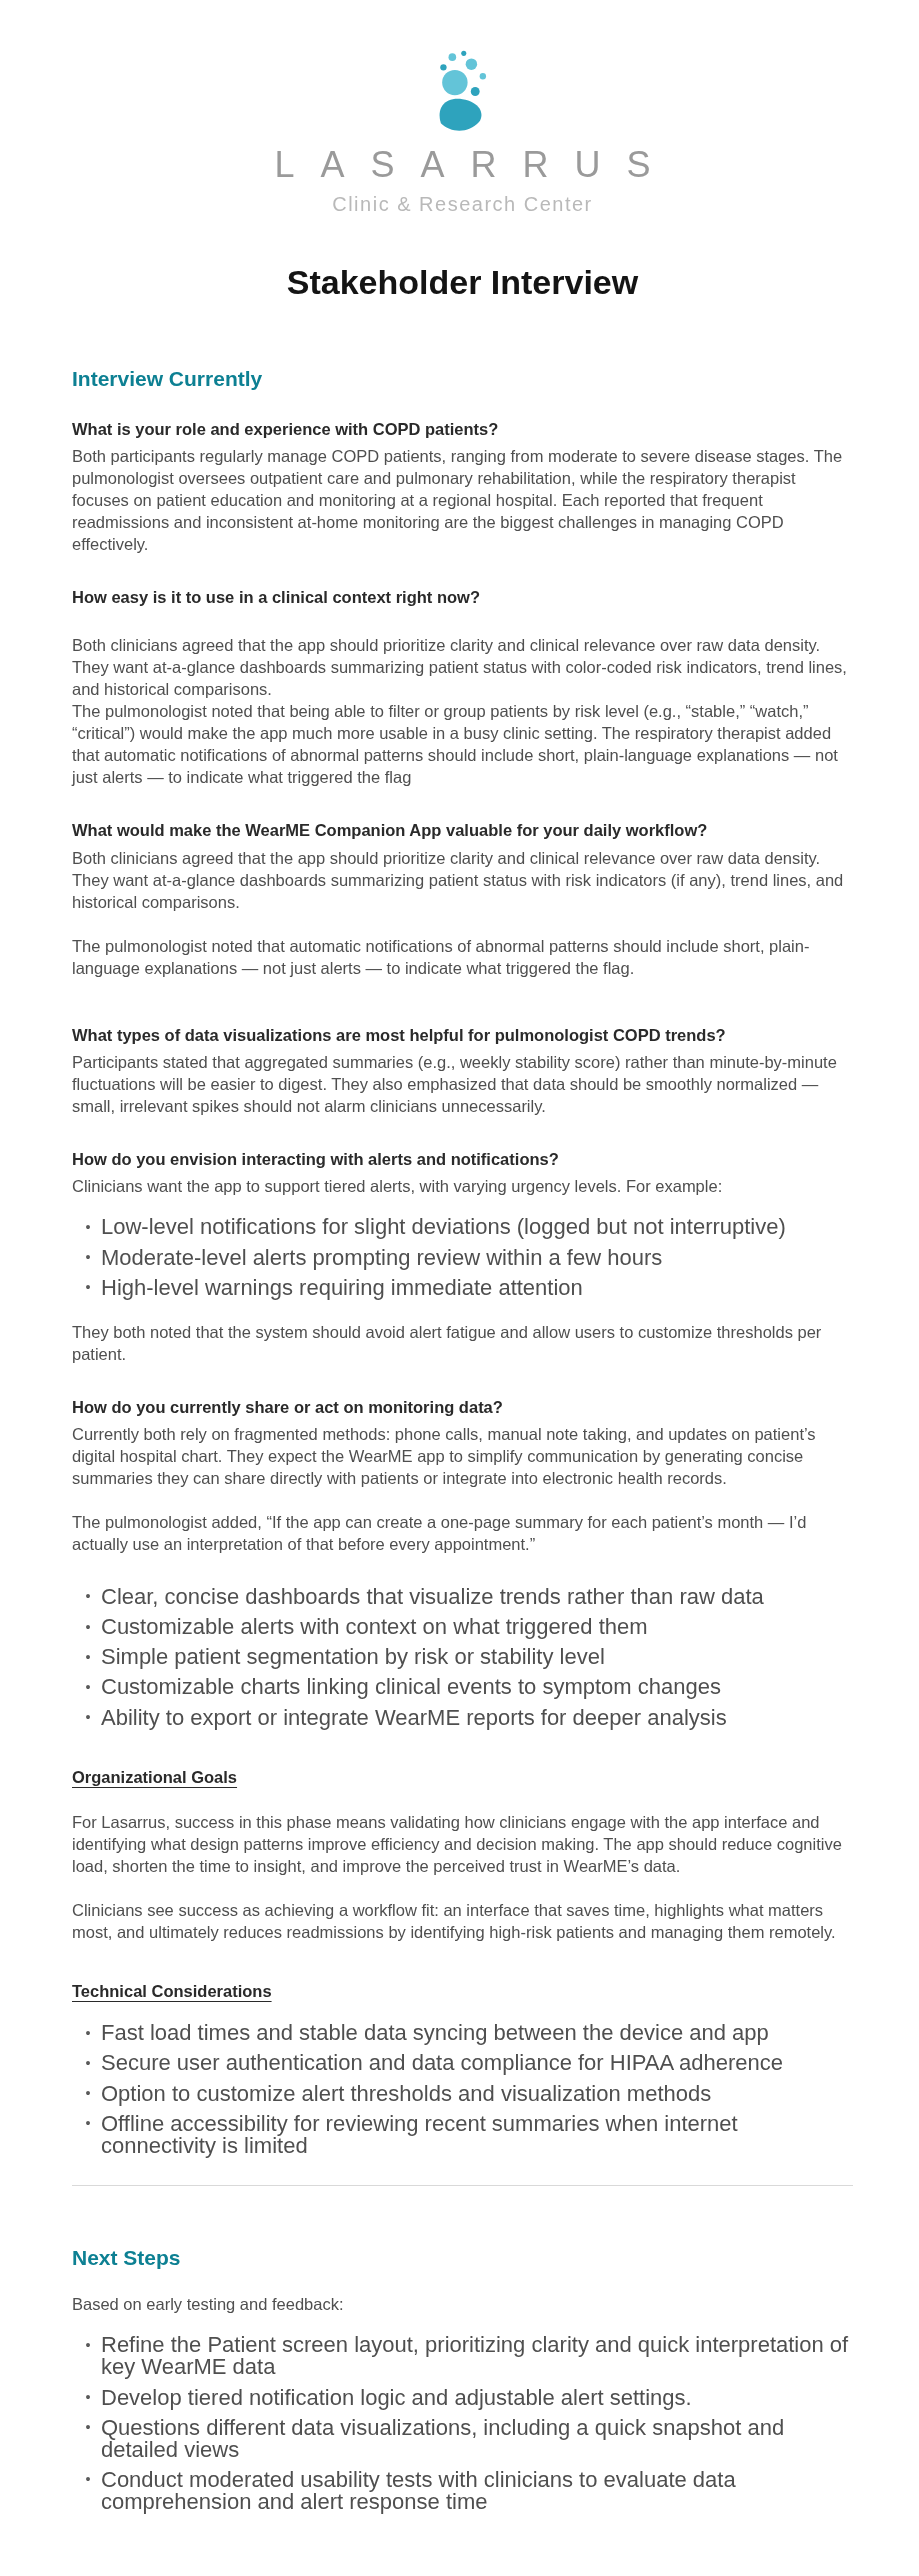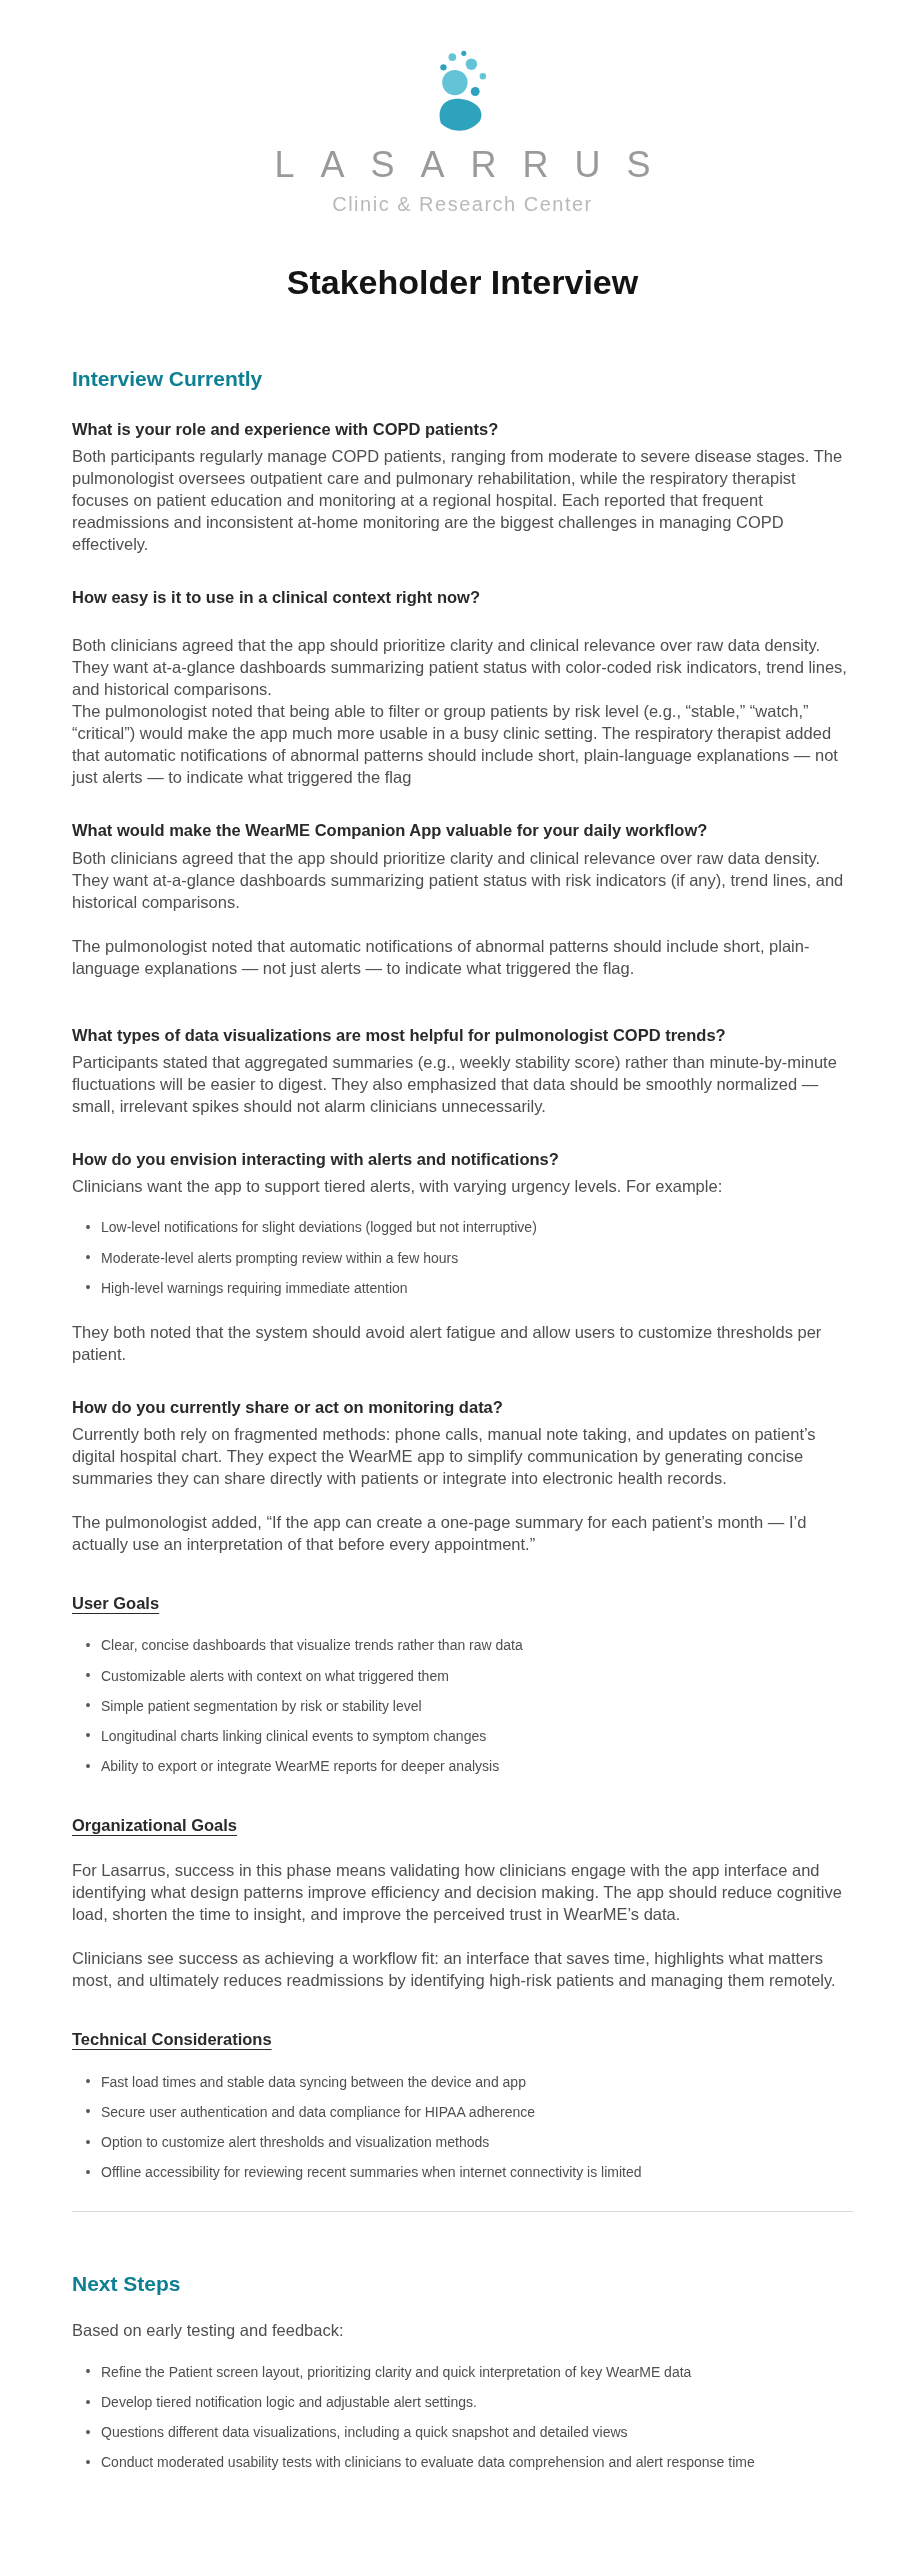--- a/index.html
+++ b/index.html
@@ -19,21 +19,21 @@
   .section-heading { font-size:21px; font-weight:700; color:#0d8093; margin:65px 0 27px; }
   .section-heading.next { margin:60px 0 23px; }
   section { margin:0; }
   .qa { margin:0 0 31px; }
   .qa.mt-extra { margin-top:45px; }
   .question { font-size:16.5px; line-height:23px; font-weight:700; color:#2a2a2a; margin:0 0 4.1px; }
   .question.q-gap { margin-bottom:25px; }
   .para { font-size:16.5px; line-height:22px; margin:0; color:#4f4f4f; }
   .bullets { list-style:none; margin:19.6px 0 0; padding:0; }
   .bullets li {
-    position:relative; font-size:14px; line-height:22px; color:#4f4f4f;
+    position:relative; font-size:22px; line-height:22px; color:#4f4f4f;
     padding-left:29px; margin:0 0 8.2px;
   }
   .bullets li::before {
     content:"\2022"; position:absolute; left:13.4px; top:-0.5px;
     font-size:14.4px; color:#5a5a5a;
   }
   .sub-heading {
     font-size:16.5px; line-height:23px; font-weight:700; color:#2a2a2a;
     text-decoration:underline; text-underline-offset:3.6px; margin:37px 0 8.2px;
   }
@@ -99,26 +99,25 @@
     <p class="para mt-line">They both noted that the system should avoid alert fatigue and allow users to customize thresholds per patient.</p>
   </section>
 
   <section class="qa">
     <h3 class="question">How do you currently share or act on monitoring data?</h3>
     <p class="para">Currently both rely on fragmented methods: phone calls, manual note taking, and updates on patient’s digital hospital chart. They expect the WearME app to simplify communication by generating concise summaries they can share directly with patients or integrate into electronic health records.</p>
     <p class="para mt-line">The pulmonologist added, “If the app can create a one-page summary for each patient’s month — I’d actually use an interpretation of that before every appointment.”</p>
   </section>
 
   <section>
-    <h3 class="sub-heading">User Goals</h3>
     <ul class="bullets">
       <li>Clear, concise dashboards that visualize trends rather than raw data</li>
       <li>Customizable alerts with context on what triggered them</li>
       <li>Simple patient segmentation by risk or stability level</li>
-      <li>Longitudinal charts linking clinical events to symptom changes</li>
+      <li>Customizable charts linking clinical events to symptom changes</li>
       <li>Ability to export or integrate WearME reports for deeper analysis</li>
     </ul>
   </section>
 
   <section>
     <h3 class="sub-heading">Organizational Goals</h3>
     <p class="para mt-line">For Lasarrus, success in this phase means validating how clinicians engage with the app interface and identifying what design patterns improve efficiency and decision making. The app should reduce cognitive load, shorten the time to insight, and improve the perceived trust in WearME’s data.</p>
     <p class="para mt-line">Clinicians see success as achieving a workflow fit: an interface that saves time, highlights what matters most, and ultimately reduces readmissions by identifying high-risk patients and managing them remotely.</p>
   </section>
 

